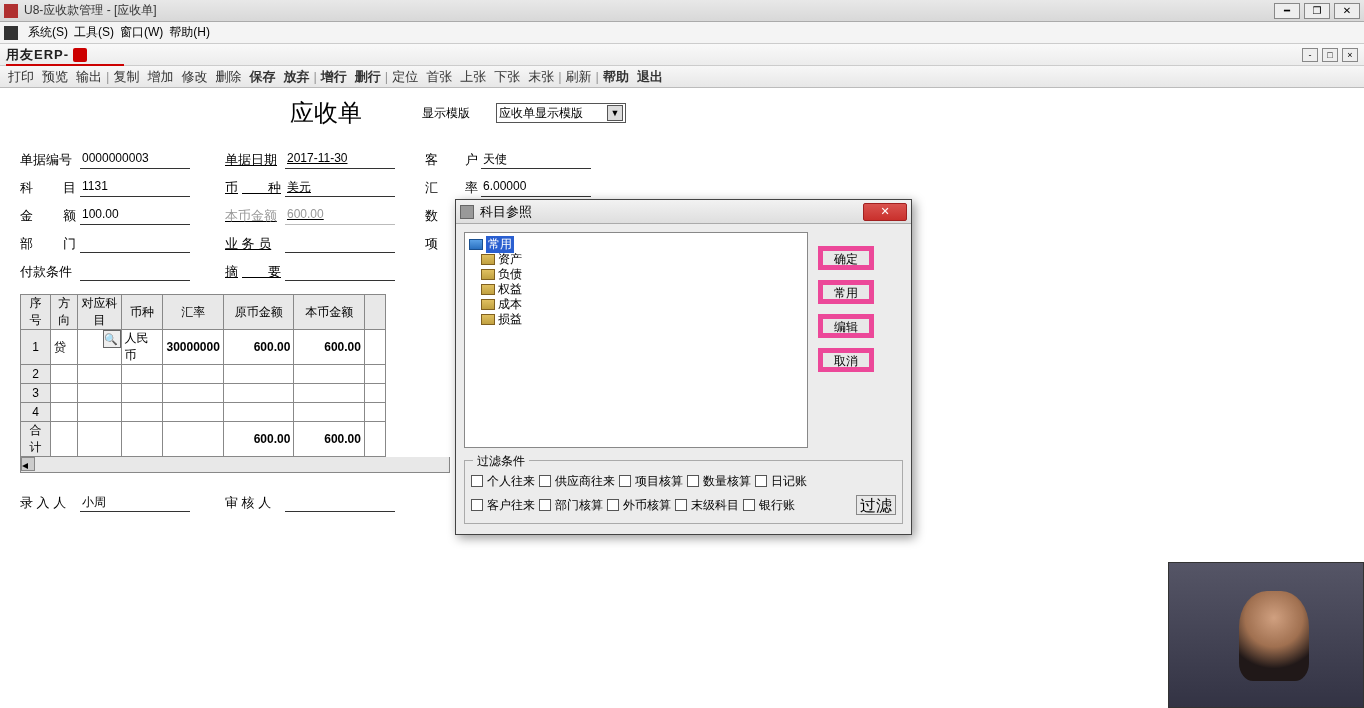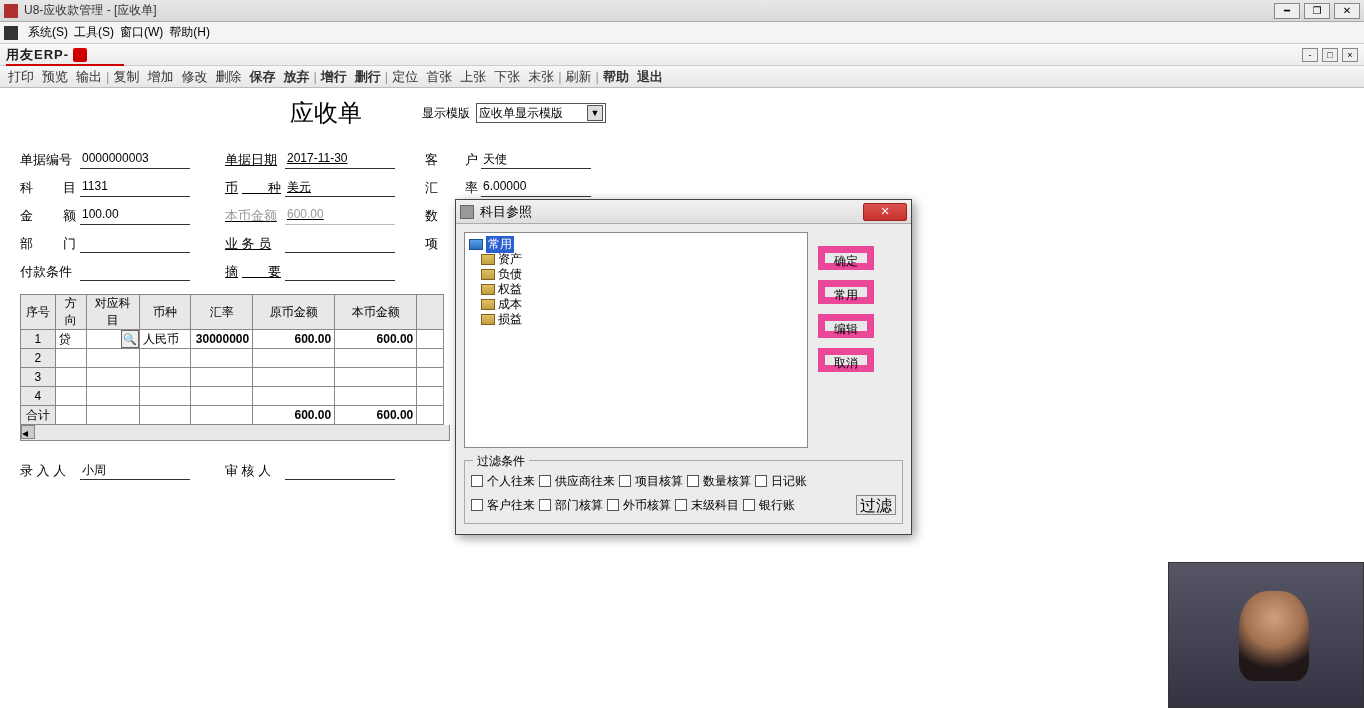--- a/index.html
+++ b/index.html
@@ -29,30 +29,30 @@
 .toolbar { height:22px; background:linear-gradient(#f7f7f7,#e7e7e7); display:flex; align-items:center; padding:0 4px; border-bottom:1px solid #bbb; font-size:13px;}
 .toolbar span { padding:0 4px; cursor:pointer; color:#333;}
 .toolbar .sep { color:#999; padding:0;}
 .toolbar .bold { font-weight:bold;}
 
 
 .doc-area { padding: 8px 20px; position:relative;}
 .doc-title-row { display:flex; align-items:center; height:34px;}
 .doc-title { font-size:24px; font-family:"KaiTi","SimSun"; margin-left:270px; margin-right:60px;}
 .tpl-label { font-size:12px; margin-right:6px;}
-.tpl-select { height:20px; width:130px; border:1px solid #555; background:#fff; display:flex; align-items:center; justify-content:space-between; padding:0 2px; cursor:pointer;}
+.tpl-select { height:20px; width:130px; border:1px solid #555; background:#fff; display:flex; align-items:center; justify-content:space-between; padding:0 2px; cursor:pointer;margin-left:20px;}
 .tpl-select .arrow { width:16px; height:16px; border:1px solid #555; background:#ddd; display:flex; align-items:center; justify-content:center; font-size:9px;}
 .form-row { display:flex; align-items:center; height:28px; font-size:13px;}
 .form-label { width:60px; display:flex; justify-content:space-between; letter-spacing:0;}
 .form-label span { flex:1; text-align:justify;}
 .form-value { border-bottom:1px solid #333; min-width:110px; height:18px; padding-left:2px; font-size:12px;}
 .gray { color:#999;}
 
 
-.grid { margin-top:8px; border:1px solid #888; width:424px; font-size:12px; border-collapse:collapse;}
+.grid { margin-top:8px; border:1px solid #888; width:366px; font-size:12px; border-collapse:collapse;}
 .grid th, .grid td { border:1px solid #888; height:19px; padding:0 3px; background:#fff;}
 .grid th { background:#e8e8e8; font-weight:normal; text-align:center;}
 .grid .rownum { background:#e8e8e8; text-align:center; width:32px;}
 .grid td.right { text-align:right;font-weight:bold;}
 .grid td.lookup { position:relative;}
 .lookup-btn { position:absolute; right:0; top:0; width:18px; height:18px; border:1px solid #666; background:#eee; display:flex; align-items:center; justify-content:center; font-size:11px; cursor:pointer;}
 .hscroll { width:430px; height:16px; background:#e8e8e8; border:1px solid #888; border-top:none; position:relative;}
 .hscroll .thumb { position:absolute; left:0; top:0; width:14px; height:14px; background:#ccc; border:1px solid #888;}
 
 
@@ -63,21 +63,21 @@
 .modal-close { width:44px; height:18px; background:linear-gradient(#d9534f,#c9302c); border:1px solid #a02020; border-radius:2px; color:#fff; display:flex; align-items:center; justify-content:center; cursor:pointer; font-size:11px;}
 .modal-body { padding:8px; display:flex; gap:10px;}
 .tree-panel { width:344px; height:216px; background:#fff; border:1px solid #888; padding:4px; overflow:auto;}
 .tree-item { display:flex; align-items:center; height:15px; font-size:12px; cursor:pointer; padding-left:12px;}
 .tree-item.root { padding-left:0;}
 .tree-ico { width:14px; height:11px; margin-right:3px; display:inline-block;}
 .tree-ico.open { background:linear-gradient(#5aa0e6,#2a70c0); border:1px solid #1a5090;}
 .tree-ico.closed { background:linear-gradient(#e0c060,#c0a040); border:1px solid #806020;}
 .tree-item.selected .tlabel { background:#2a5fd0; color:#fff; padding:0 2px;}
 .side-btns { display:flex; flex-direction:column; gap:10px; padding-top:14px;}
-.side-btns button { width:56px; height:24px; background:#e8e8e8; border:7px solid #ec4899; cursor:pointer; font-size:12px;}
+.side-btns button { width:56px; height:24px; background:#e8e8e8; border:5px solid #ec4899; cursor:pointer; font-size:12px;}
 .filter-box { margin:4px 8px 10px 8px; border:1px solid #aaa; padding:8px 6px 6px 6px; position:relative;}
 .filter-box .legend { position:absolute; top:-8px; left:8px; background:#ececec; padding:0 4px; font-size:12px;}
 .filter-row { display:flex; align-items:center; gap:4px; height:24px; font-size:12px;}
 .chk { width:12px; height:12px; border:1px solid #555; background:#fff; display:inline-block; cursor:pointer;}
 .filter-btn { width:40px; height:20px; background:#e8e8e8; border:1px solid #888; cursor:pointer; font-size:16px; margin-left:auto;}
 
 
 .webcam { position:absolute; right:0; bottom:0; width:196px; height:146px; background:linear-gradient(#556,#334); border:1px solid #333;}
 .webcam::after { content:""; position:absolute; left:70px; top:28px; width:70px; height:90px; background:radial-gradient(circle at 50% 30%, #d0a080 0%, #a07050 40%, #201818 70%); border-radius:40% 40% 20% 20%;}
 </style>

